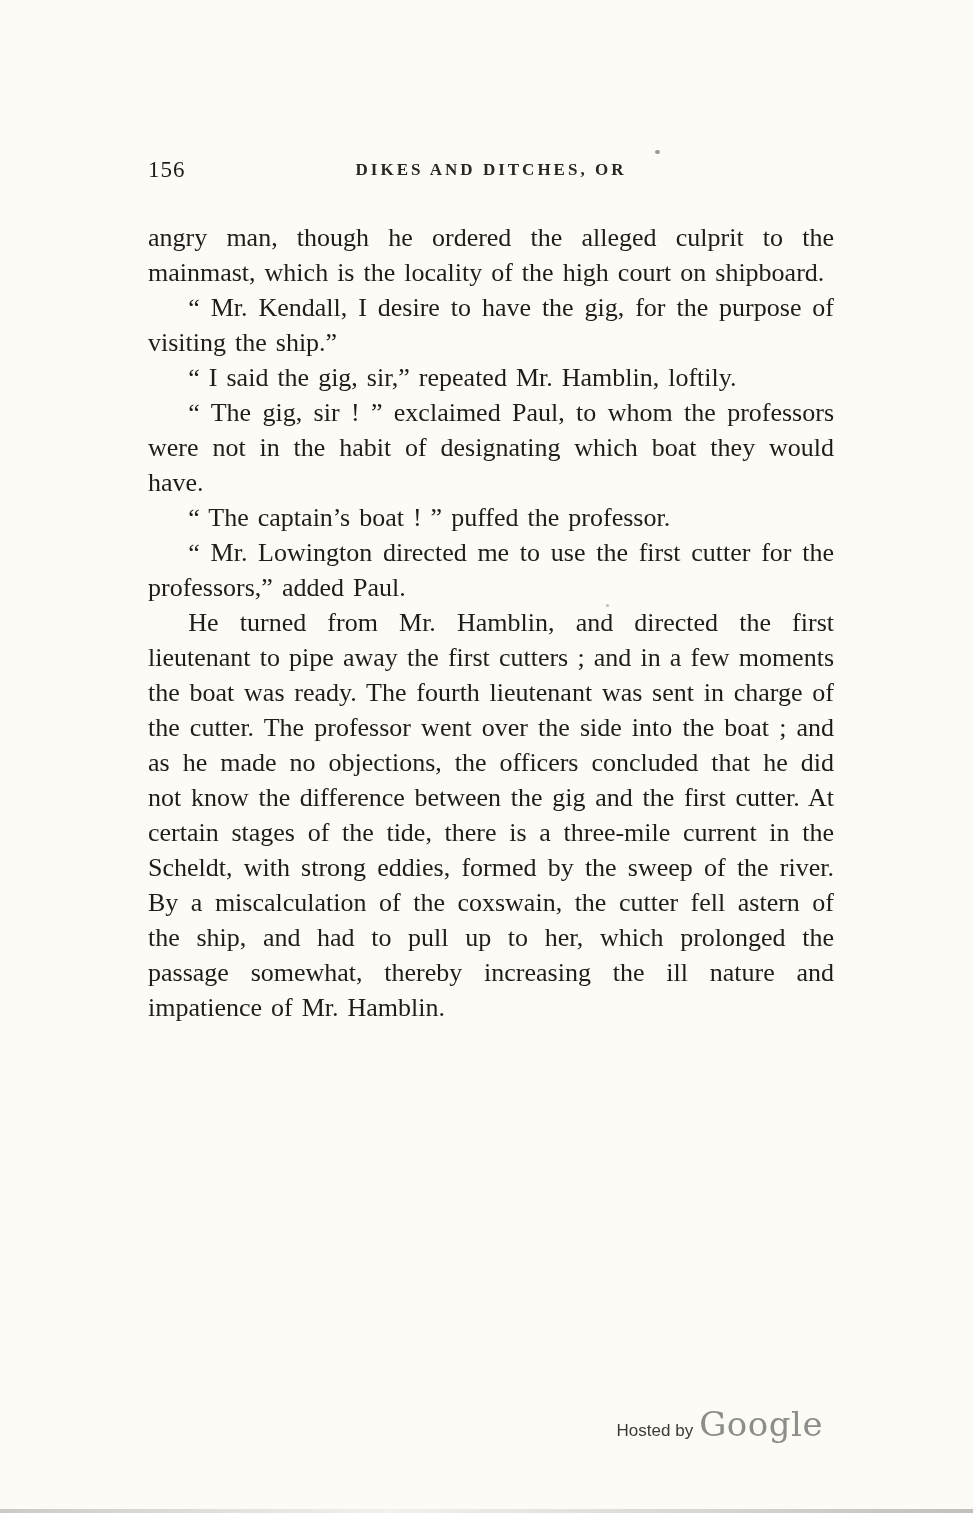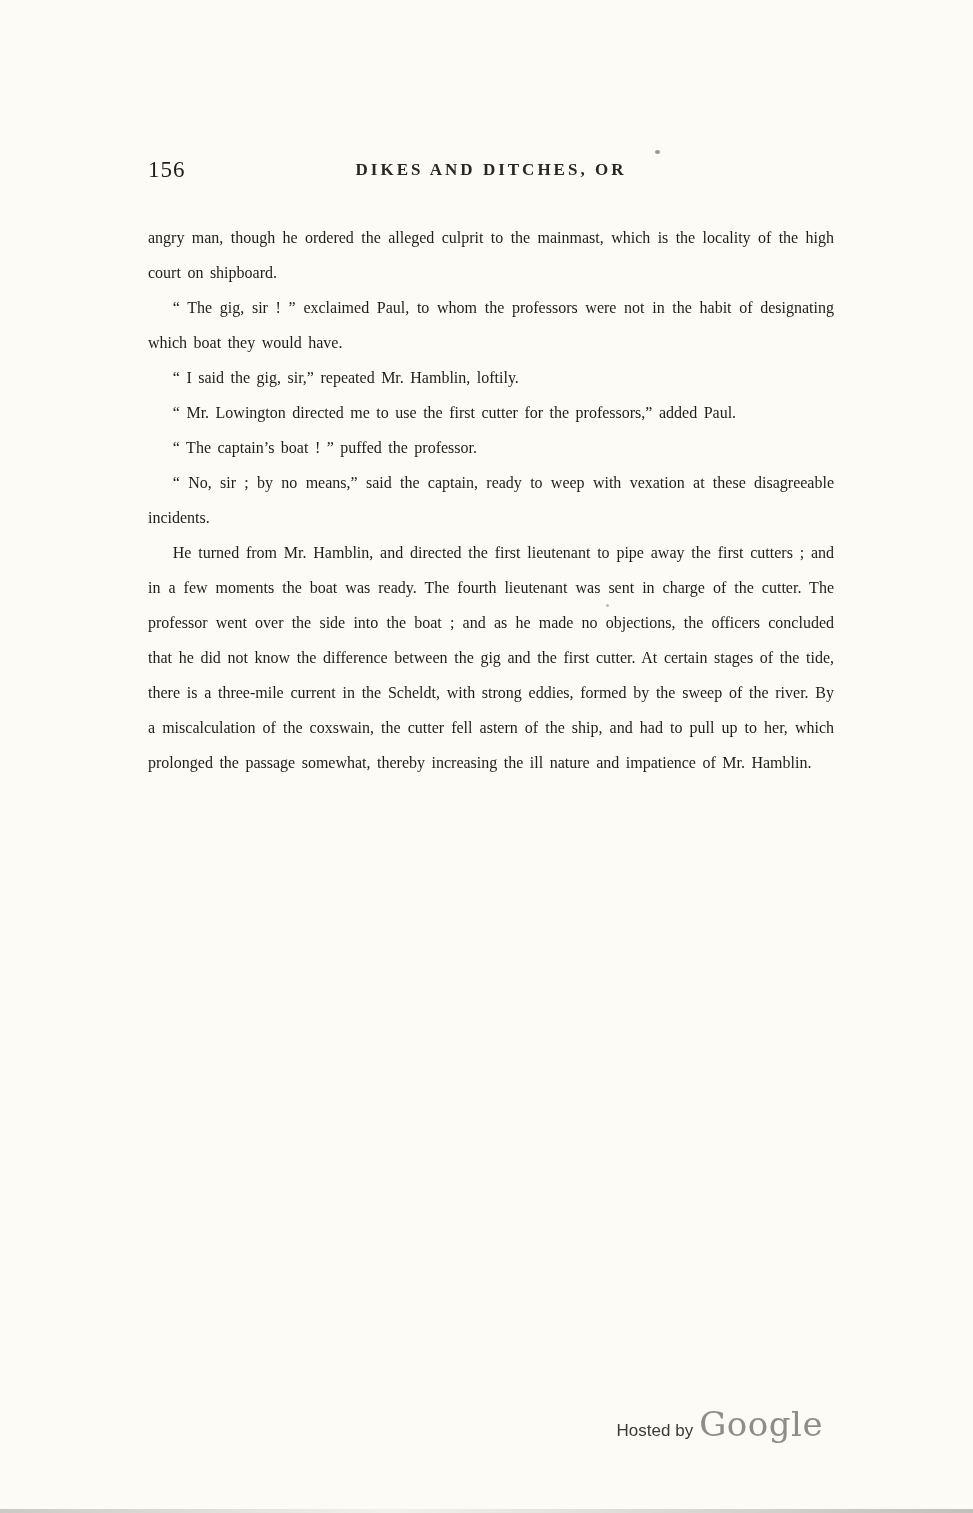--- a/index.html
+++ b/index.html
@@ -50,21 +50,21 @@
     font-size: 17px;
     font-weight: bold;
     letter-spacing: 3px;
     color: #2a2620;
   }
   .body-text {
     position: absolute;
     top: 220px;
     left: 148px;
     width: 686px;
-    font-size: 16px;
+    font-size: 26px;
     line-height: 35px;
     text-align: justify;
     word-spacing: 2.5px;
   }
   .body-text p {
     margin: 0;
     padding: 0;
   }
   .body-text p.indent {
     text-indent: 1.55em;
@@ -105,25 +105,25 @@
 
 <div class="page">
 
   <div class="page-header">
     <span class="page-number">156</span>
     <span class="running-title">DIKES AND DITCHES, OR</span>
   </div>
 
   <div class="body-text">
     <p>angry man, though he ordered the alleged culprit to the mainmast, which is the locality of the high court on shipboard.</p>
+    <p class="indent">“ Mr. Kendall, I desire to have the gig, for the purpose of visiting the ship.”</p>
+    <p class="indent">“ I said the gig, sir,” repeated Mr. Hamblin, loftily.</p>
     <p class="indent">“ The gig, sir ! ” exclaimed Paul, to whom the professors were not in the habit of designating which boat they would have.</p>
-    <p class="indent">“ I said the gig, sir,” repeated Mr. Hamblin, loftily.</p>
+    <p class="indent">“ The captain’s boat ! ” puffed the professor.</p>
     <p class="indent">“ Mr. Lowington directed me to use the first cutter for the professors,” added Paul.</p>
-    <p class="indent">“ The captain’s boat ! ” puffed the professor.</p>
-    <p class="indent">“ No, sir ; by no means,” said the captain, ready to weep with vexation at these disagreeable incidents.</p>
     <p class="indent">He turned from Mr. Hamblin, and directed the first lieutenant to pipe away the first cutters ; and in a few moments the boat was ready.  The fourth lieutenant was sent in charge of the cutter.  The professor went over the side into the boat ; and as he made no objections, the officers concluded that he did not know the difference between the gig and the first cutter.  At certain stages of the tide, there is a three-mile current in the Scheldt, with strong eddies, formed by the sweep of the river.  By a miscalculation of the coxswain, the cutter fell astern of the ship, and had to pull up to her, which prolonged the passage somewhat, thereby increasing the ill nature and impatience of Mr. Hamblin.</p>
   </div>
 
   <div class="scan-footer">
     <span class="hosted-by">Hosted by</span>
     <span class="google-logo">Google</span>
   </div>
 
   <span class="speck speck-1"></span>
   <span class="speck speck-2"></span>

